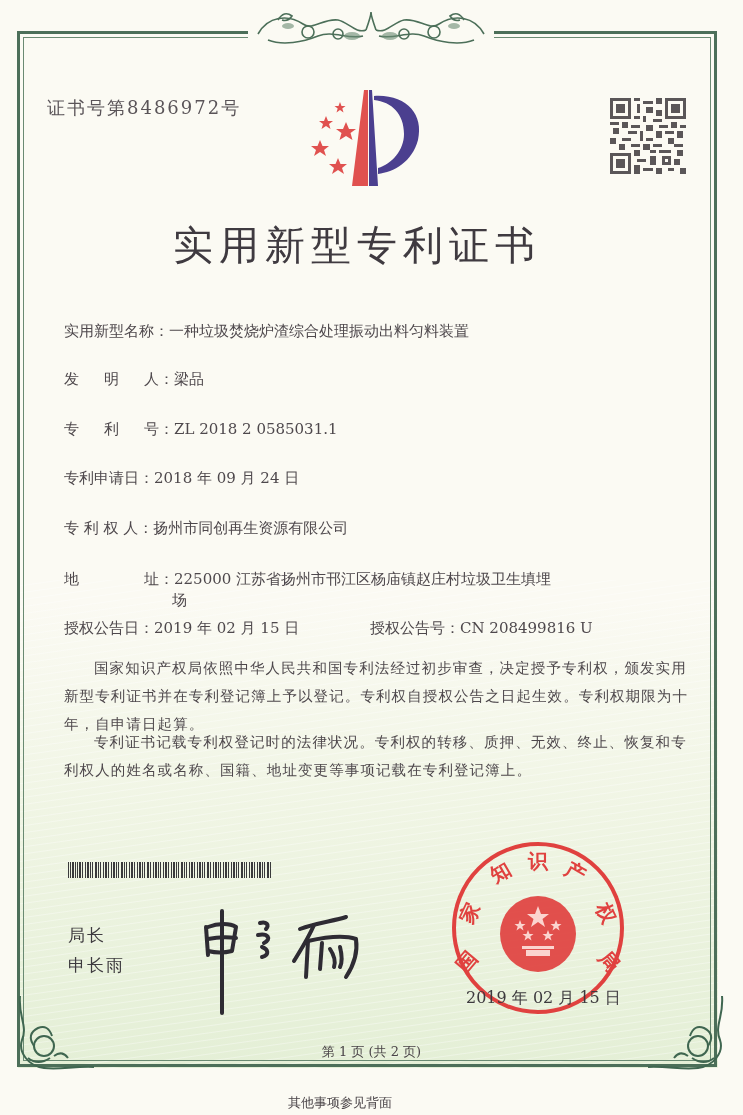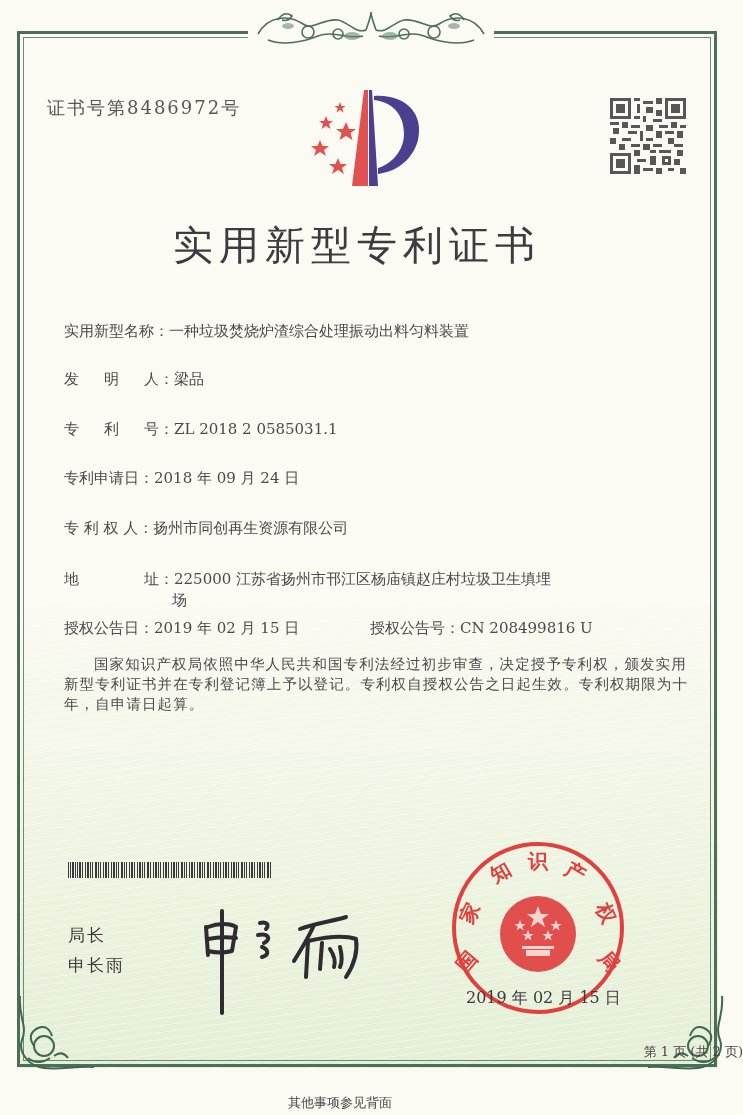--- a/index.html
+++ b/index.html
@@ -47,35 +47,35 @@
     font-family: "DejaVu Sans", "Liberation Sans", sans-serif;
     font-size: 40px; letter-spacing: 6px; color: #3f3a40; font-weight: normal;
   }
   .field {
     position: absolute; left: 64px; font-size: 15px; color: #4e484c; white-space: nowrap;
   }
   .field .label { display: inline-block; }
   .field .val { display: inline-block; }
   .lbl-spread { display: inline-flex; justify-content: space-between; width: 95px; }
   .para {
-    position: absolute; left: 64px; width: 632px; font-size: 14.5px; line-height: 20px; color: #4e484c;
+    position: absolute; left: 64px; width: 632px; font-size: 14.5px; line-height: 28px; color: #4e484c;
     letter-spacing: 1.1px;
   }
   .barcode { position: absolute; left: 68px; top: 862px; width: 204px; height: 16px; }
   .director-title, .director-name {
     position: absolute; left: 68px; font-family: Liberation Mono, monospace;
     font-size: 17px; color: #3d3a3e; letter-spacing: 2px;
   }
   .signature { position: absolute; left: 196px; top: 905px; width: 190px; height: 110px; }
   .seal { position: absolute; left: 448px; top: 838px; width: 180px; height: 180px; }
   .seal-date {
     position: absolute; left: 466px; top: 988px; font-size: 16px; color: #3d3a3e;
   }
   .page-no {
-    position: absolute; left: 0; width: 743px; top: 1043px; text-align: right;
+    position: absolute; left: 0; width: 743px; top: 1043px; text-align: center;
     font-size: 13px; color: #4a4448;
   }
   .footer-note {
     position: absolute; left: 0; width: 680px; top: 1094px; text-align: center;
     font-size: 13px; color: #4a4448;
   }
 </style>
 </head>
 <body>
 
@@ -238,20 +238,21 @@
   <div class="field" style="top:591px; left:172px;">场</div>
 
   <div class="field" style="top:619px;">
     <span class="label">授权公告日：</span><span class="val">2019 年 02 月 15 日</span>
   </div>
   <div class="field" style="top:619px; left:370px;">
     <span class="label">授权公告号：</span><span class="val">CN 208499816 U</span>
   </div>
 
   <div class="para" style="top:654px; text-indent:30px;">国家知识产权局依照中华人民共和国专利法经过初步审查，决定授予专利权，颁发实用新型专利证书并在专利登记簿上予以登记。专利权自授权公告之日起生效。专利权期限为十年，自申请日起算。</div>
+  <div class="para" style="top:728px; text-indent:30px;">专利证书记载专利权登记时的法律状况。专利权的转移、质押、无效、终止、恢复和专利权人的姓名或名称、国籍、地址变更等事项记载在专利登记簿上。</div>
 
   <svg class="barcode" viewBox="0 0 204 16" preserveAspectRatio="none">
     <g fill="#3a3a3c">
       <rect x="0" y="0" width="1" height="16"></rect>
         <rect x="2" y="0" width="1" height="16"></rect>
         <rect x="4" y="0" width="2" height="16"></rect>
         <rect x="7" y="0" width="1" height="16"></rect>
         <rect x="9" y="0" width="1" height="16"></rect>
         <rect x="11" y="0" width="2" height="16"></rect>
         <rect x="14" y="0" width="1" height="16"></rect>

